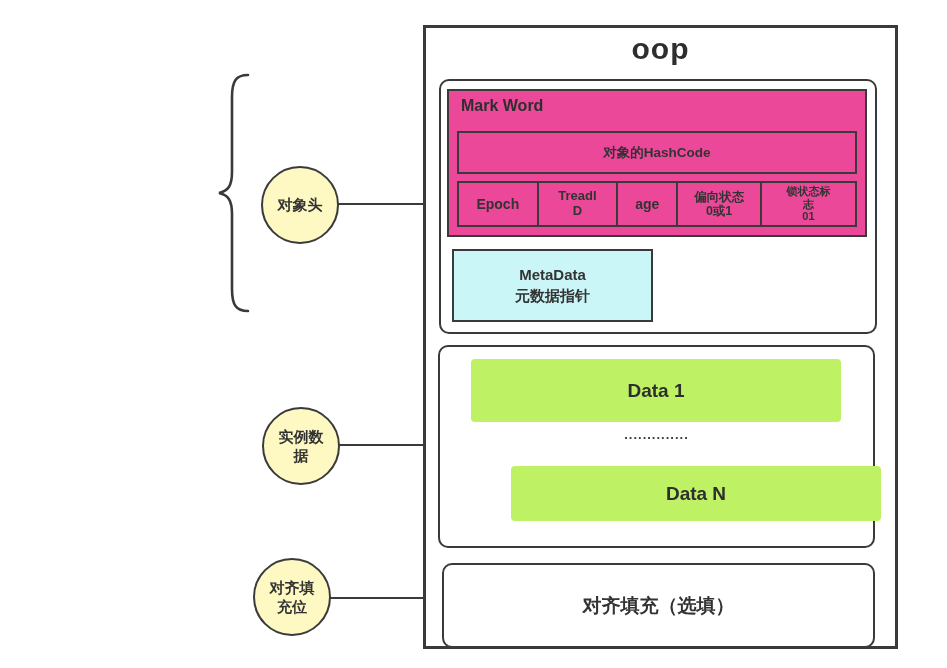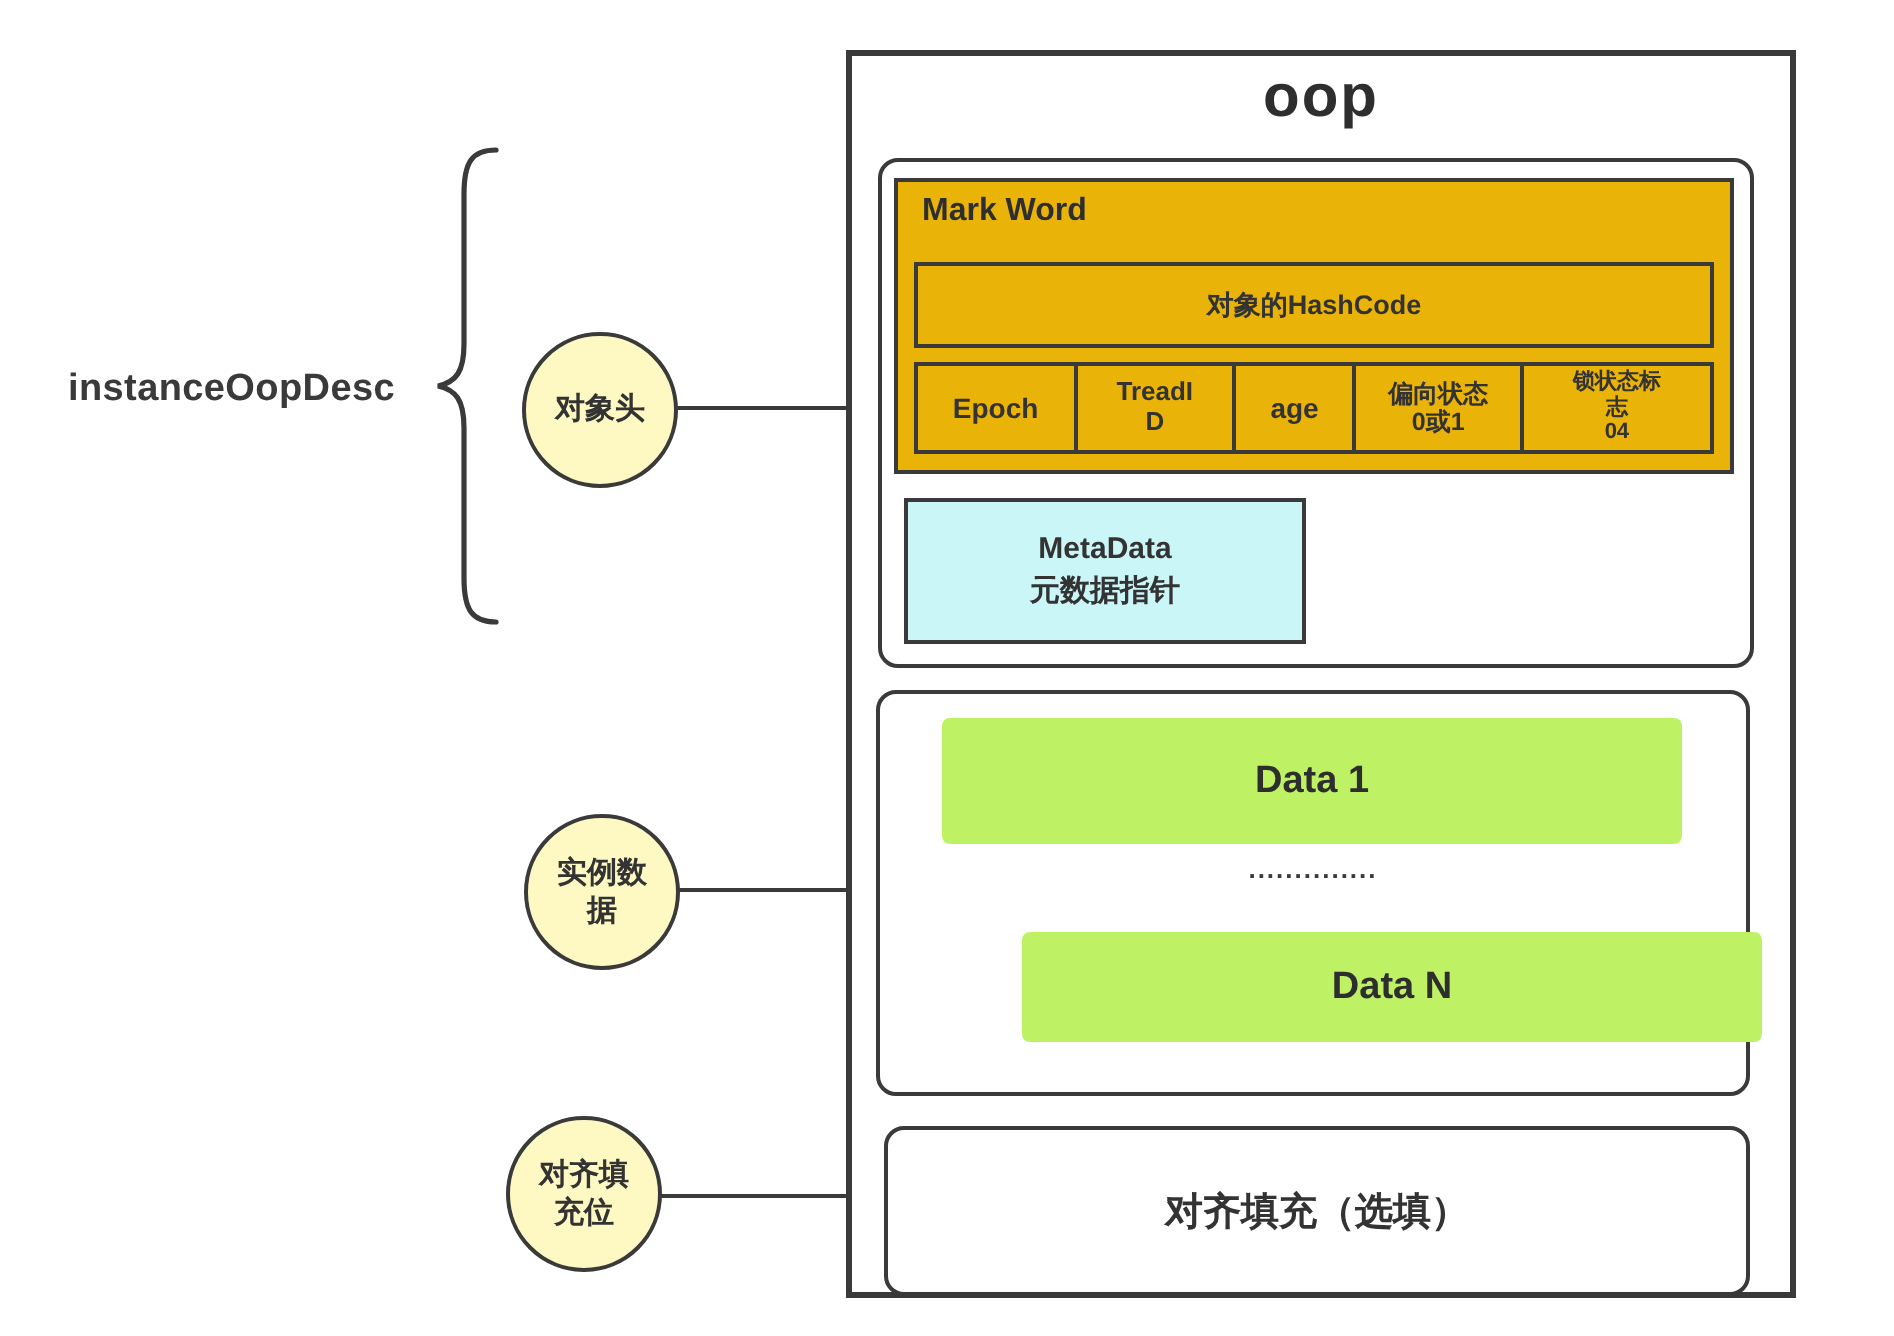--- a/index.html
+++ b/index.html
@@ -87,21 +87,21 @@
     left: 16px; top: 535px; width: 433px; height: 85px;
     display: flex; align-items: center; justify-content: center;
     font-size: 19px; font-weight: bold;
   }
 
   
   .markword-box {
     position: absolute; left: 6px; top: 8px;
     width: 420px; height: 148px;
     border: 2.5px solid #3a3a3a;
-    background: #eab308;
+    background: #ec4899;
   }
   .markword-title {
     position: absolute; left: 12px; top: 6px;
     font-size: 16px; font-weight: bold; color: #2e2e2e;
   }
   .hashcode-box {
     position: absolute; left: 8px; top: 40px;
     width: 400px; height: 43px;
     border: 2px solid #3a3a3a;
     display: flex; align-items: center; justify-content: center;
@@ -157,21 +157,20 @@
     text-align: center;
     font-size: 13px; font-weight: bold; color: #3a3a3a;
     letter-spacing: 1px;
   }
 </style>
 </head>
 <body>
 
 <div class="canvas">
 
-  <div class="abs root-label">instanceOopDesc</div>
 
   <svg class="abs brace" width="36" height="242" viewBox="0 0 36 242">
     <path d="M32,3 C20,3 16,9 16,25 L16,100 C16,114 12,119 3,121 C12,123 16,128 16,142 L16,217 C16,233 20,239 32,239" fill="none" stroke="#3a3a3a" stroke-width="2.6" stroke-linecap="round"></path>
   </svg>
 
   <div class="abs circle circle1">对象头</div>
   <div class="abs circle circle2">实例数
 据</div>
   <div class="abs circle circle3">对齐填
 充位</div>
@@ -189,21 +188,21 @@
         <div class="hashcode-box">对象的HashCode</div>
         <div class="cells-row">
           <div class="cell cell-0">Epoch</div>
           <div class="cell cell-1">TreadI
 D</div>
           <div class="cell cell-2">age</div>
           <div class="cell cell-3">偏向状态
 0或1</div>
           <div class="cell cell-4">锁状态标
 志
-04</div>
+01</div>
         </div>
       </div>
       <div class="cyan-box metadata-box">MetaData
 元数据指针</div>
     </div>
 
     <div class="section instance-section">
       <div class="data-bar data-1">Data 1</div>
       <div class="dots-row">..............</div>
       <div class="data-bar data-n">Data N</div>

